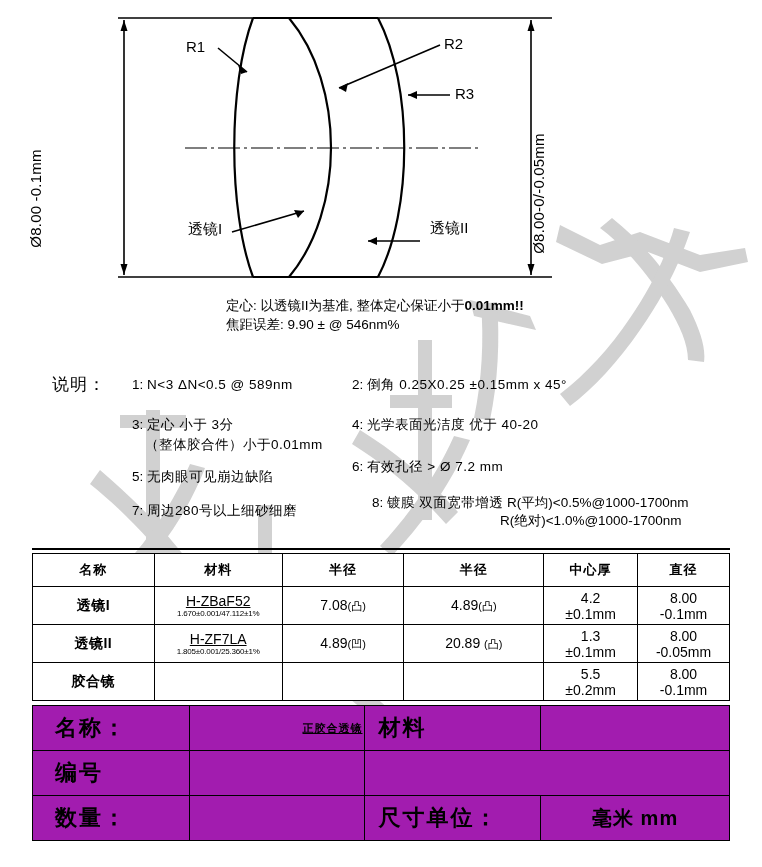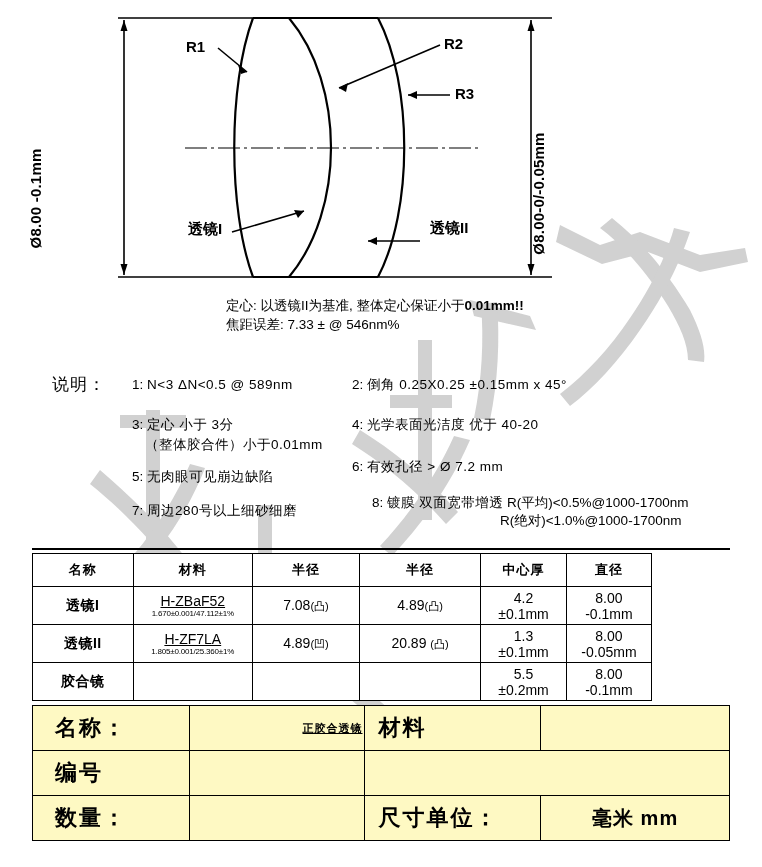--- a/index.html
+++ b/index.html
@@ -22,21 +22,20 @@
     pointer-events: none;
     z-index: 5;
   }
 
   
   #drawing {
     position: absolute;
     left: 0; top: 0;
     width: 675px; height: 300px;
     z-index: 10;
-    font-weight: bold;
   }
   #drawing svg { display: block; }
 
   .dimlabel {
     position: absolute;
     font-size: 15px;
     letter-spacing: .2px;
     white-space: nowrap;
     z-index: 12;
   }
@@ -90,21 +89,21 @@
     position: absolute;
     white-space: nowrap;
     line-height: 17px;
   }
   .note .cn { letter-spacing: .5px; }
 
   
   #spectable {
     position: absolute;
     left: 32px; top: 553px;
-    width: 620px;
+    width: 698px;
     border-collapse: collapse;
     z-index: 12;
     background: #fff;
   }
   #spectable td {
     border: 1px solid #000;
     text-align: center;
     vertical-align: middle;
     padding: 2px 1px;
   }
@@ -133,21 +132,21 @@
     z-index: 12;
   }
 
   
   #titleblock {
     position: absolute;
     left: 32px; top: 705px;
     width: 698px;
     border-collapse: collapse;
     z-index: 12;
-    background: #fef9c3;
+    background: #a21caf;
   }
   #titleblock td {
     border: 1.5px solid #000;
     vertical-align: middle;
     height: 45px;
   }
   .tb-key {
     font-size: 22px;
     font-weight: bold;
     padding-left: 22px;
@@ -250,21 +249,21 @@
   <div class="lenslabel" style="left:455px; top:85px;">R3</div>
   <div class="lenslabel" style="left:188px; top:220px;">透镜I</div>
   <div class="lenslabel" style="left:430px; top:219px;">透镜II</div>
 
   <div class="dimlabel" id="dim-left">Ø8.00 -0.1mm</div>
   <div class="dimlabel" id="dim-right">Ø8.00-0/-0.05mm</div>
 </div>
 
 <div id="specs">
   <div><span>定心: 以透镜II为基准, 整体定心保证小于</span><span class="bold">0.01mm!!</span></div>
-  <div>焦距误差: 7.33 ± @ 546nm%</div>
+  <div>焦距误差: 9.90 ± @ 546nm%</div>
 </div>
 
 <div id="notes">
   <div class="shuoming">说明：</div>
 
   <div class="note" style="left:132px; top:8px;text-align:right;">
     <span>1:</span>
     <span class="cn">N&lt;3  ΔN&lt;0.5 @ 589nm</span>
   </div>
 

